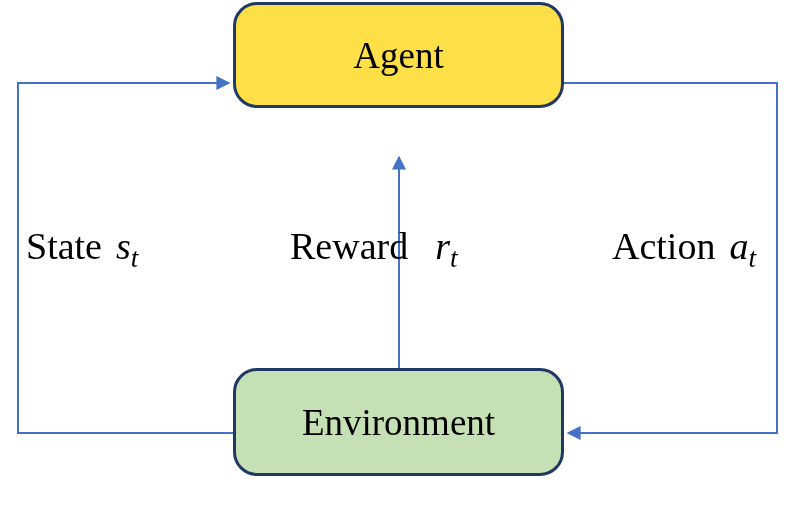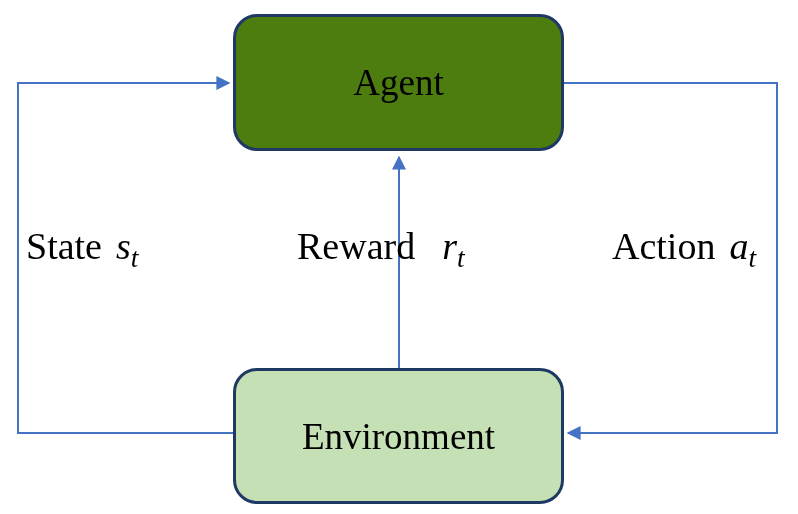--- a/index.html
+++ b/index.html
@@ -26,46 +26,46 @@
     box-sizing: border-box;
     border: 3px solid #1f3864;
     border-radius: 24px;
     display: flex;
     align-items: center;
     justify-content: center;
     font-size: 37px;
     color: #000000;
   }
   .node-agent {
-    left: 233px; top: 14px;
-    width: 331px; height: 137px;
-    background: #4d7c0f;
+    left: 233px; top: 2px;
+    width: 331px; height: 106px;
+    background: #fde047;
   }
   .node-environment {
     left: 233px; top: 368px;
-    width: 331px; height: 136px;
+    width: 331px; height: 108px;
     background: #c5e0b4;
   }
   .edge-label {
     position: absolute;
     top: 224px;
     font-size: 38px;
     color: #000000;
     white-space: nowrap;
   }
   .edge-label .math {
     font-style: italic;
   }
   .edge-label .sub {
     font-style: italic;
     font-size: 0.72em;
     vertical-align: -0.28em;
   }
   .label-state  { left: 26px; }
-  .label-reward { left: 297px; }
+  .label-reward { left: 290px; }
   .label-action { left: 612px; }
   .gap-sm { display: inline-block; width: 14px; }
   .gap-lg { display: inline-block; width: 27px; }
 </style>
 </head>
 <body>
 
 <div class="canvas">
 
   <svg class="connector-layer" viewBox="0 0 798 514" xmlns="http://www.w3.org/2000/svg">

